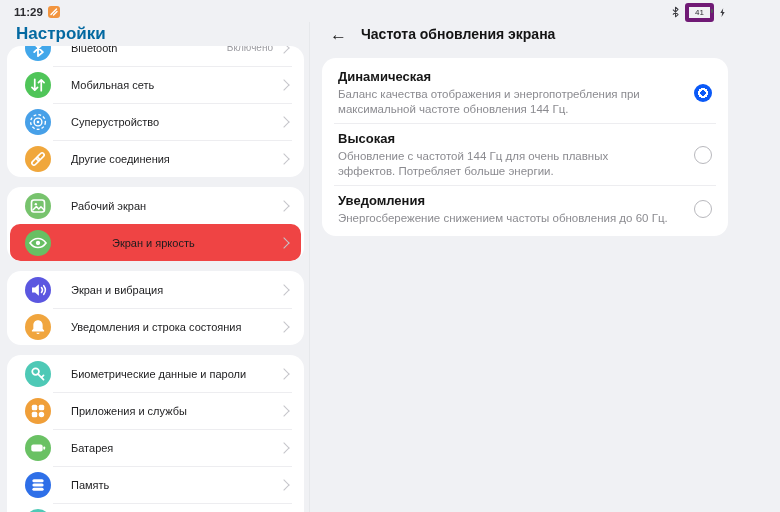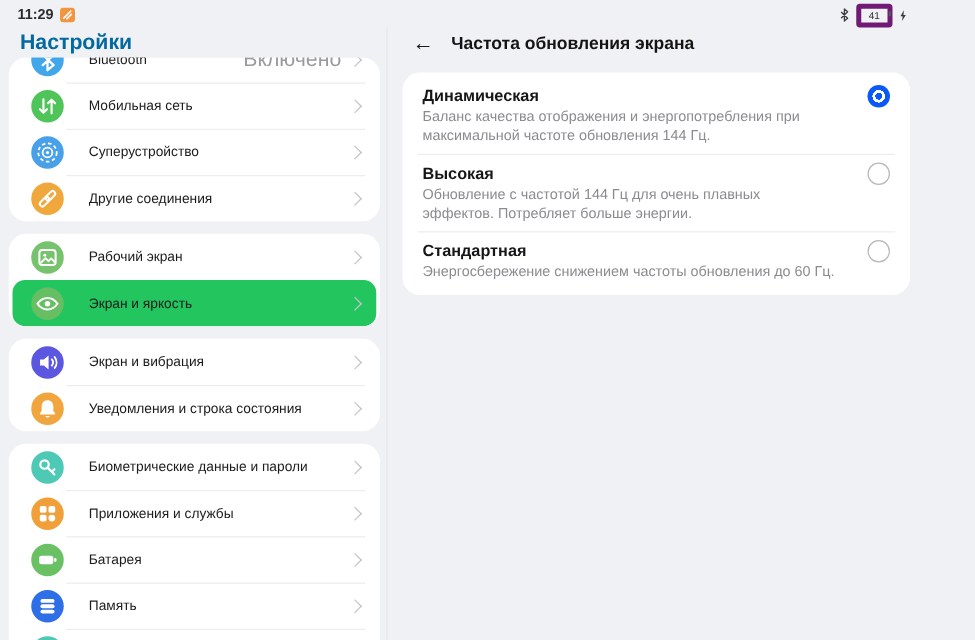--- a/index.html
+++ b/index.html
@@ -18,33 +18,33 @@
   .main{display:flex;height:490px;}
 
   
   .left-panel{width:310px;box-sizing:border-box;border-right:1px solid #e6e8eb;display:flex;flex-direction:column;}
   .left-header{height:24px;padding:0 16px;display:flex;align-items:center;font-size:17px;font-weight:bold;color:#0369a1;}
   .left-scroll{flex:1;overflow:hidden;}
   .card{margin:0 5px 10px 7px;background:#fff;border-radius:14px;overflow:hidden;}
   .row{position:relative;height:37px;display:flex;align-items:center;padding:0 14px 0 18px;cursor:default;}
   .row:not(:first-child):not(.selected)::before{content:'';position:absolute;top:0;left:46px;right:12px;height:1px;background:#ededf0;}
   .row.clipped{margin-top:-17px;}
-  .row.selected{background:#22c55e;border-radius:10px;margin:0 3px;padding:0 11px 0 15px;}
+  .row.selected{background:#ef4444;border-radius:10px;margin:0 3px;padding:0 11px 0 15px;gap:41px;}
   .icon-circle{width:26px;height:26px;border-radius:50%;flex:none;display:flex;align-items:center;justify-content:center;}
   .row-label{flex:1;margin-left:20px;font-size:11px;color:#1c1c1e;white-space:nowrap;overflow:hidden;}
-  .row-status{font-size:17px;color:#9a9aa0;margin-right:7px;}
+  .row-status{font-size:10px;color:#9a9aa0;margin-right:7px;}
   .chev{width:7px;height:7px;border-top:1.6px solid #c5c5ca;border-right:1.6px solid #c5c5ca;transform:rotate(45deg);flex:none;margin-right:2px;}
 
   
   .right-panel{flex:1;display:flex;flex-direction:column;}
   .right-header{height:24px;padding:0 0 0 20px;display:flex;align-items:center;gap:14px;}
   .back-arrow{font-size:17px;color:#1a1a1a;line-height:1;cursor:default;}
   .right-title{font-size:14px;font-weight:bold;color:#141414;}
   .options-card{margin:12px 12px 0;background:#fff;border-radius:14px;padding:3px 16px 4px;}
-  .opt{position:relative;display:flex;align-items:flex-start;padding:7px 0 6px;}
+  .opt{position:relative;display:flex;align-items:center;padding:7px 0 6px;}
   .opt+.opt::before{content:'';position:absolute;top:0;left:-4px;right:-4px;height:1px;background:#ededf0;}
   .opt-text{flex:1;padding-right:26px;}
   .opt-title{font-size:13px;font-weight:bold;color:#161616;line-height:17px;}
   .opt-desc{font-size:11.5px;color:#8b8b90;line-height:15px;margin-top:2px;}
   .radio{width:18px;height:18px;border-radius:50%;border:1.4px solid #b8b8bd;box-sizing:border-box;flex:none;}
   .radio.sel{border:none;background:radial-gradient(circle,#0a59f7 0 2.7px,#ffffff 2.8px 5px,#0a59f7 5.1px);}
 </style>
 </head>
 <body>
 
@@ -238,21 +238,21 @@
           </div>
           <div class="opt">
             <div class="opt-text">
               <div class="opt-title">Высокая</div>
               <div class="opt-desc">Обновление с частотой 144 Гц для очень плавных эффектов. Потребляет больше энергии.</div>
             </div>
             <span class="radio"></span>
           </div>
           <div class="opt">
             <div class="opt-text">
-              <div class="opt-title">Стандартная</div>
+              <div class="opt-title">Уведомления</div>
               <div class="opt-desc">Энергосбережение снижением частоты обновления до 60 Гц.</div>
             </div>
             <span class="radio"></span>
           </div>
         </div>
     </div>
   </div>
 
 </div>
 

